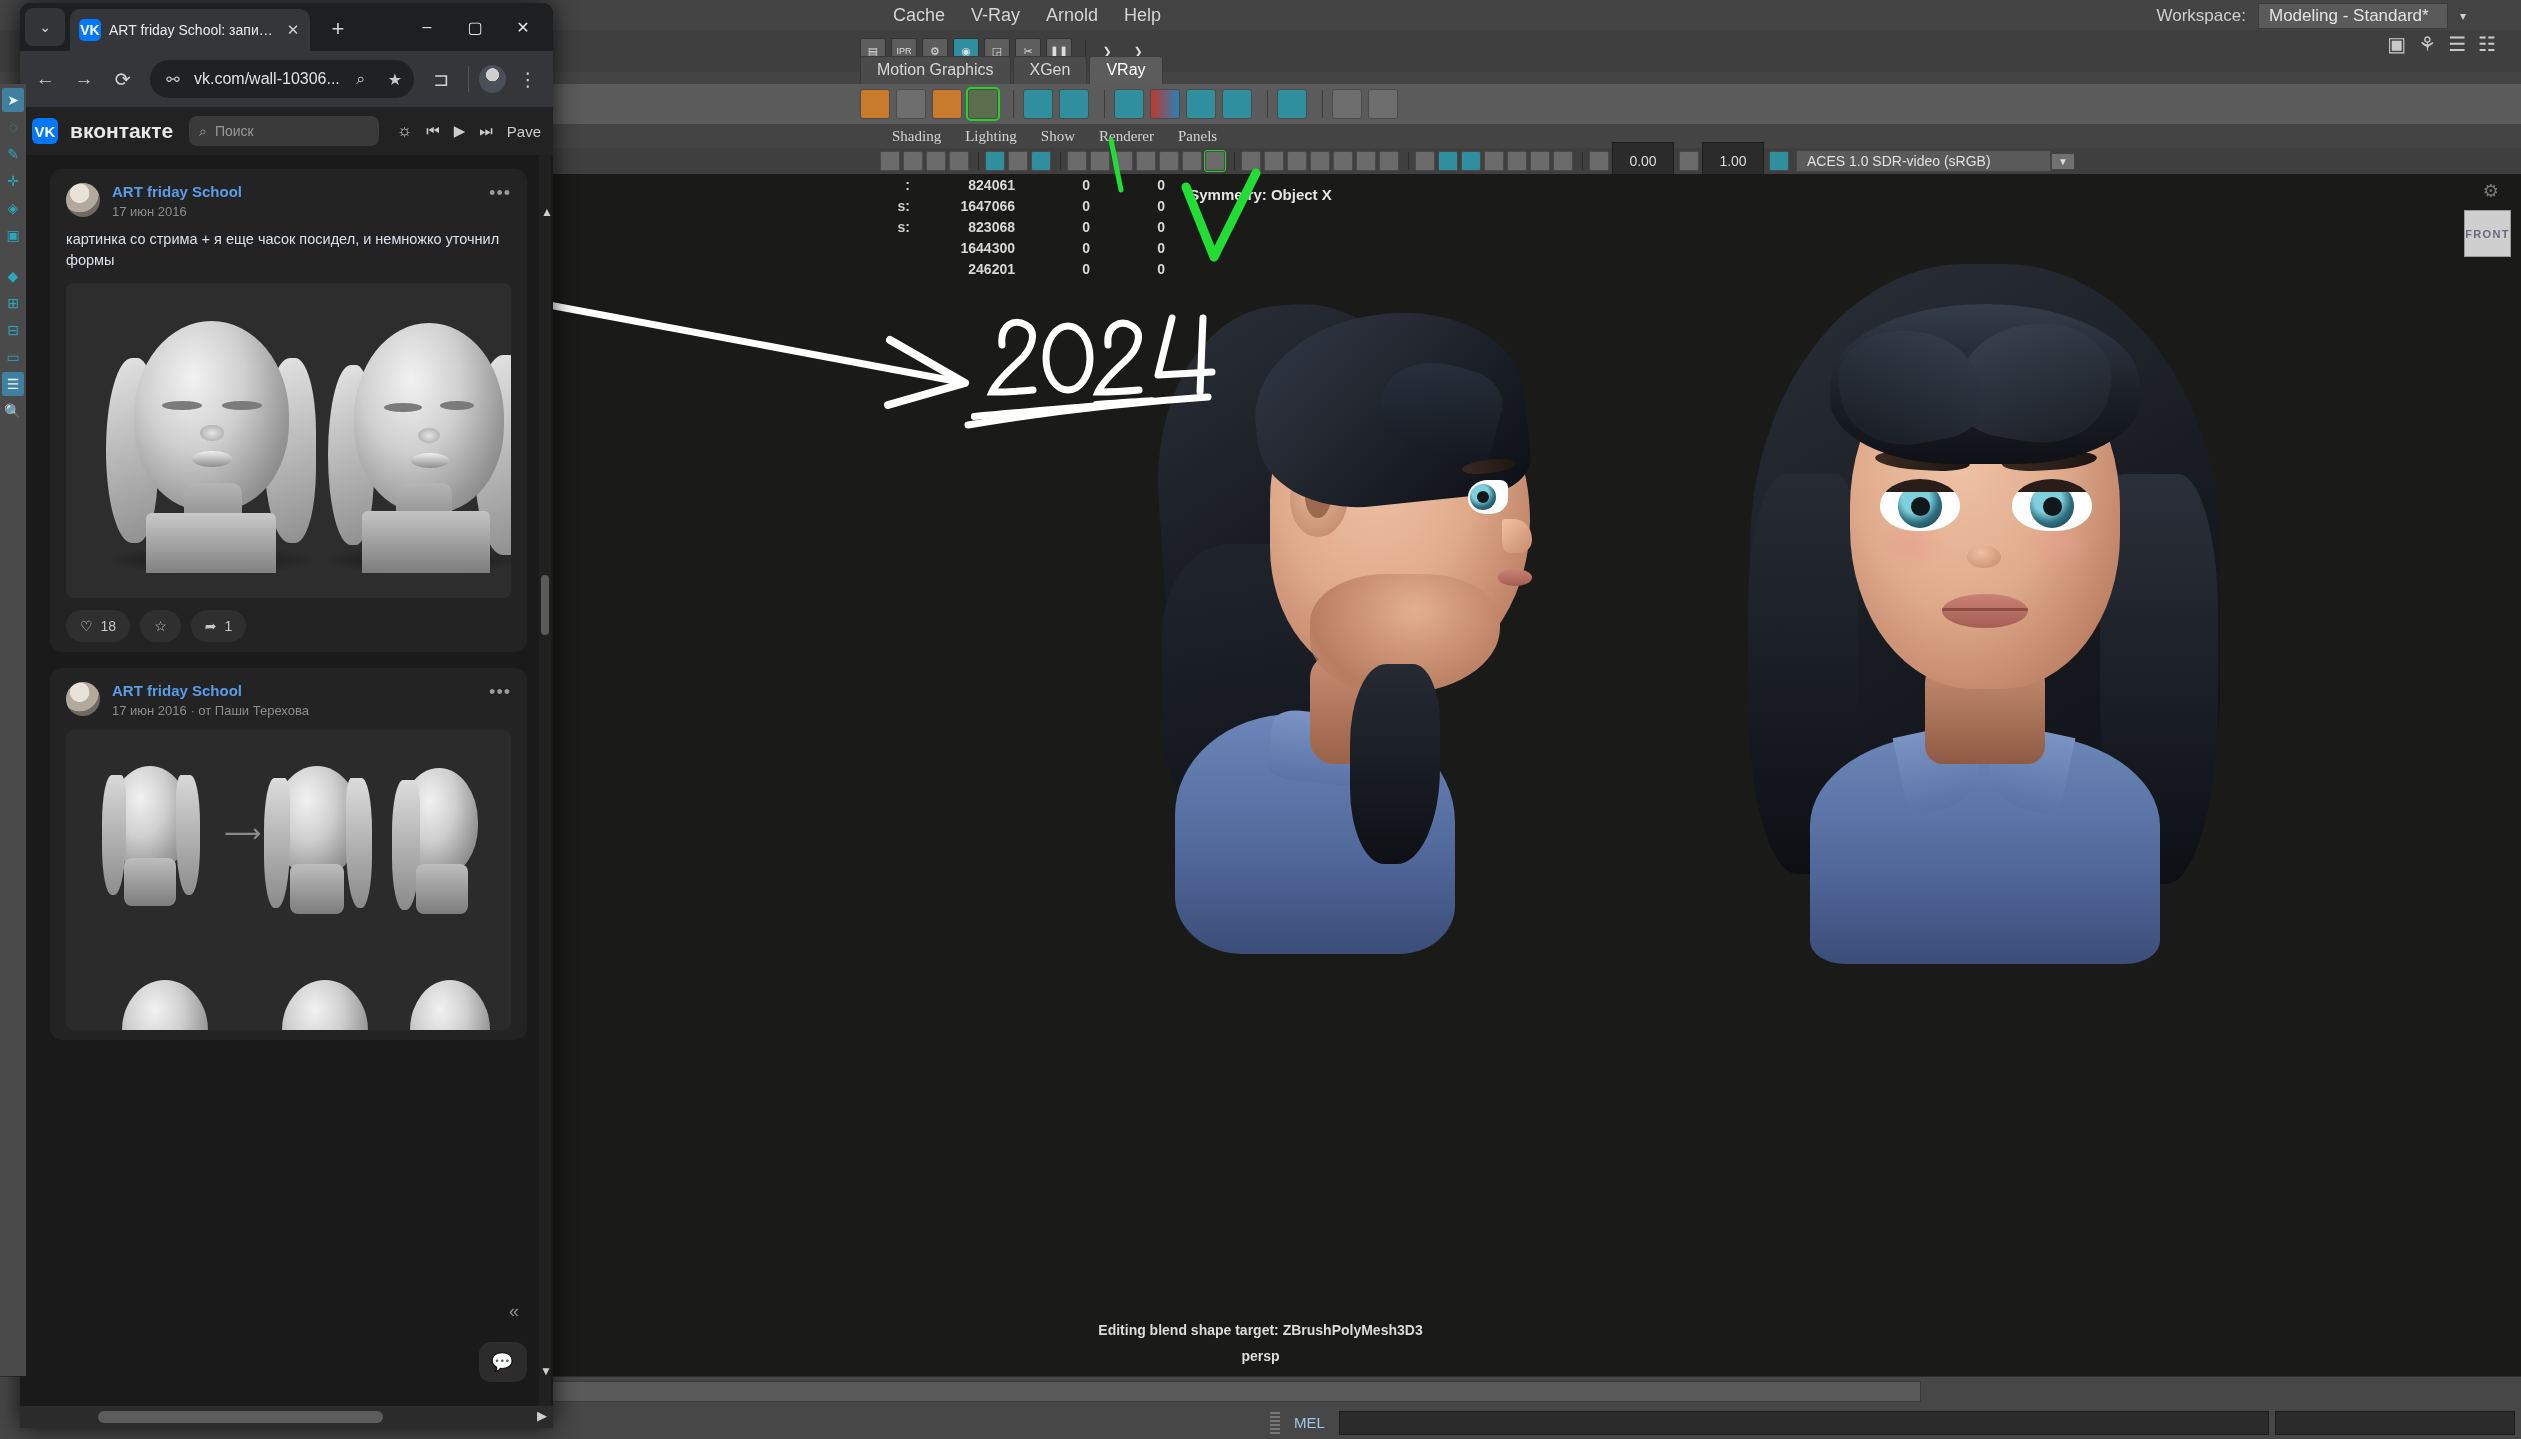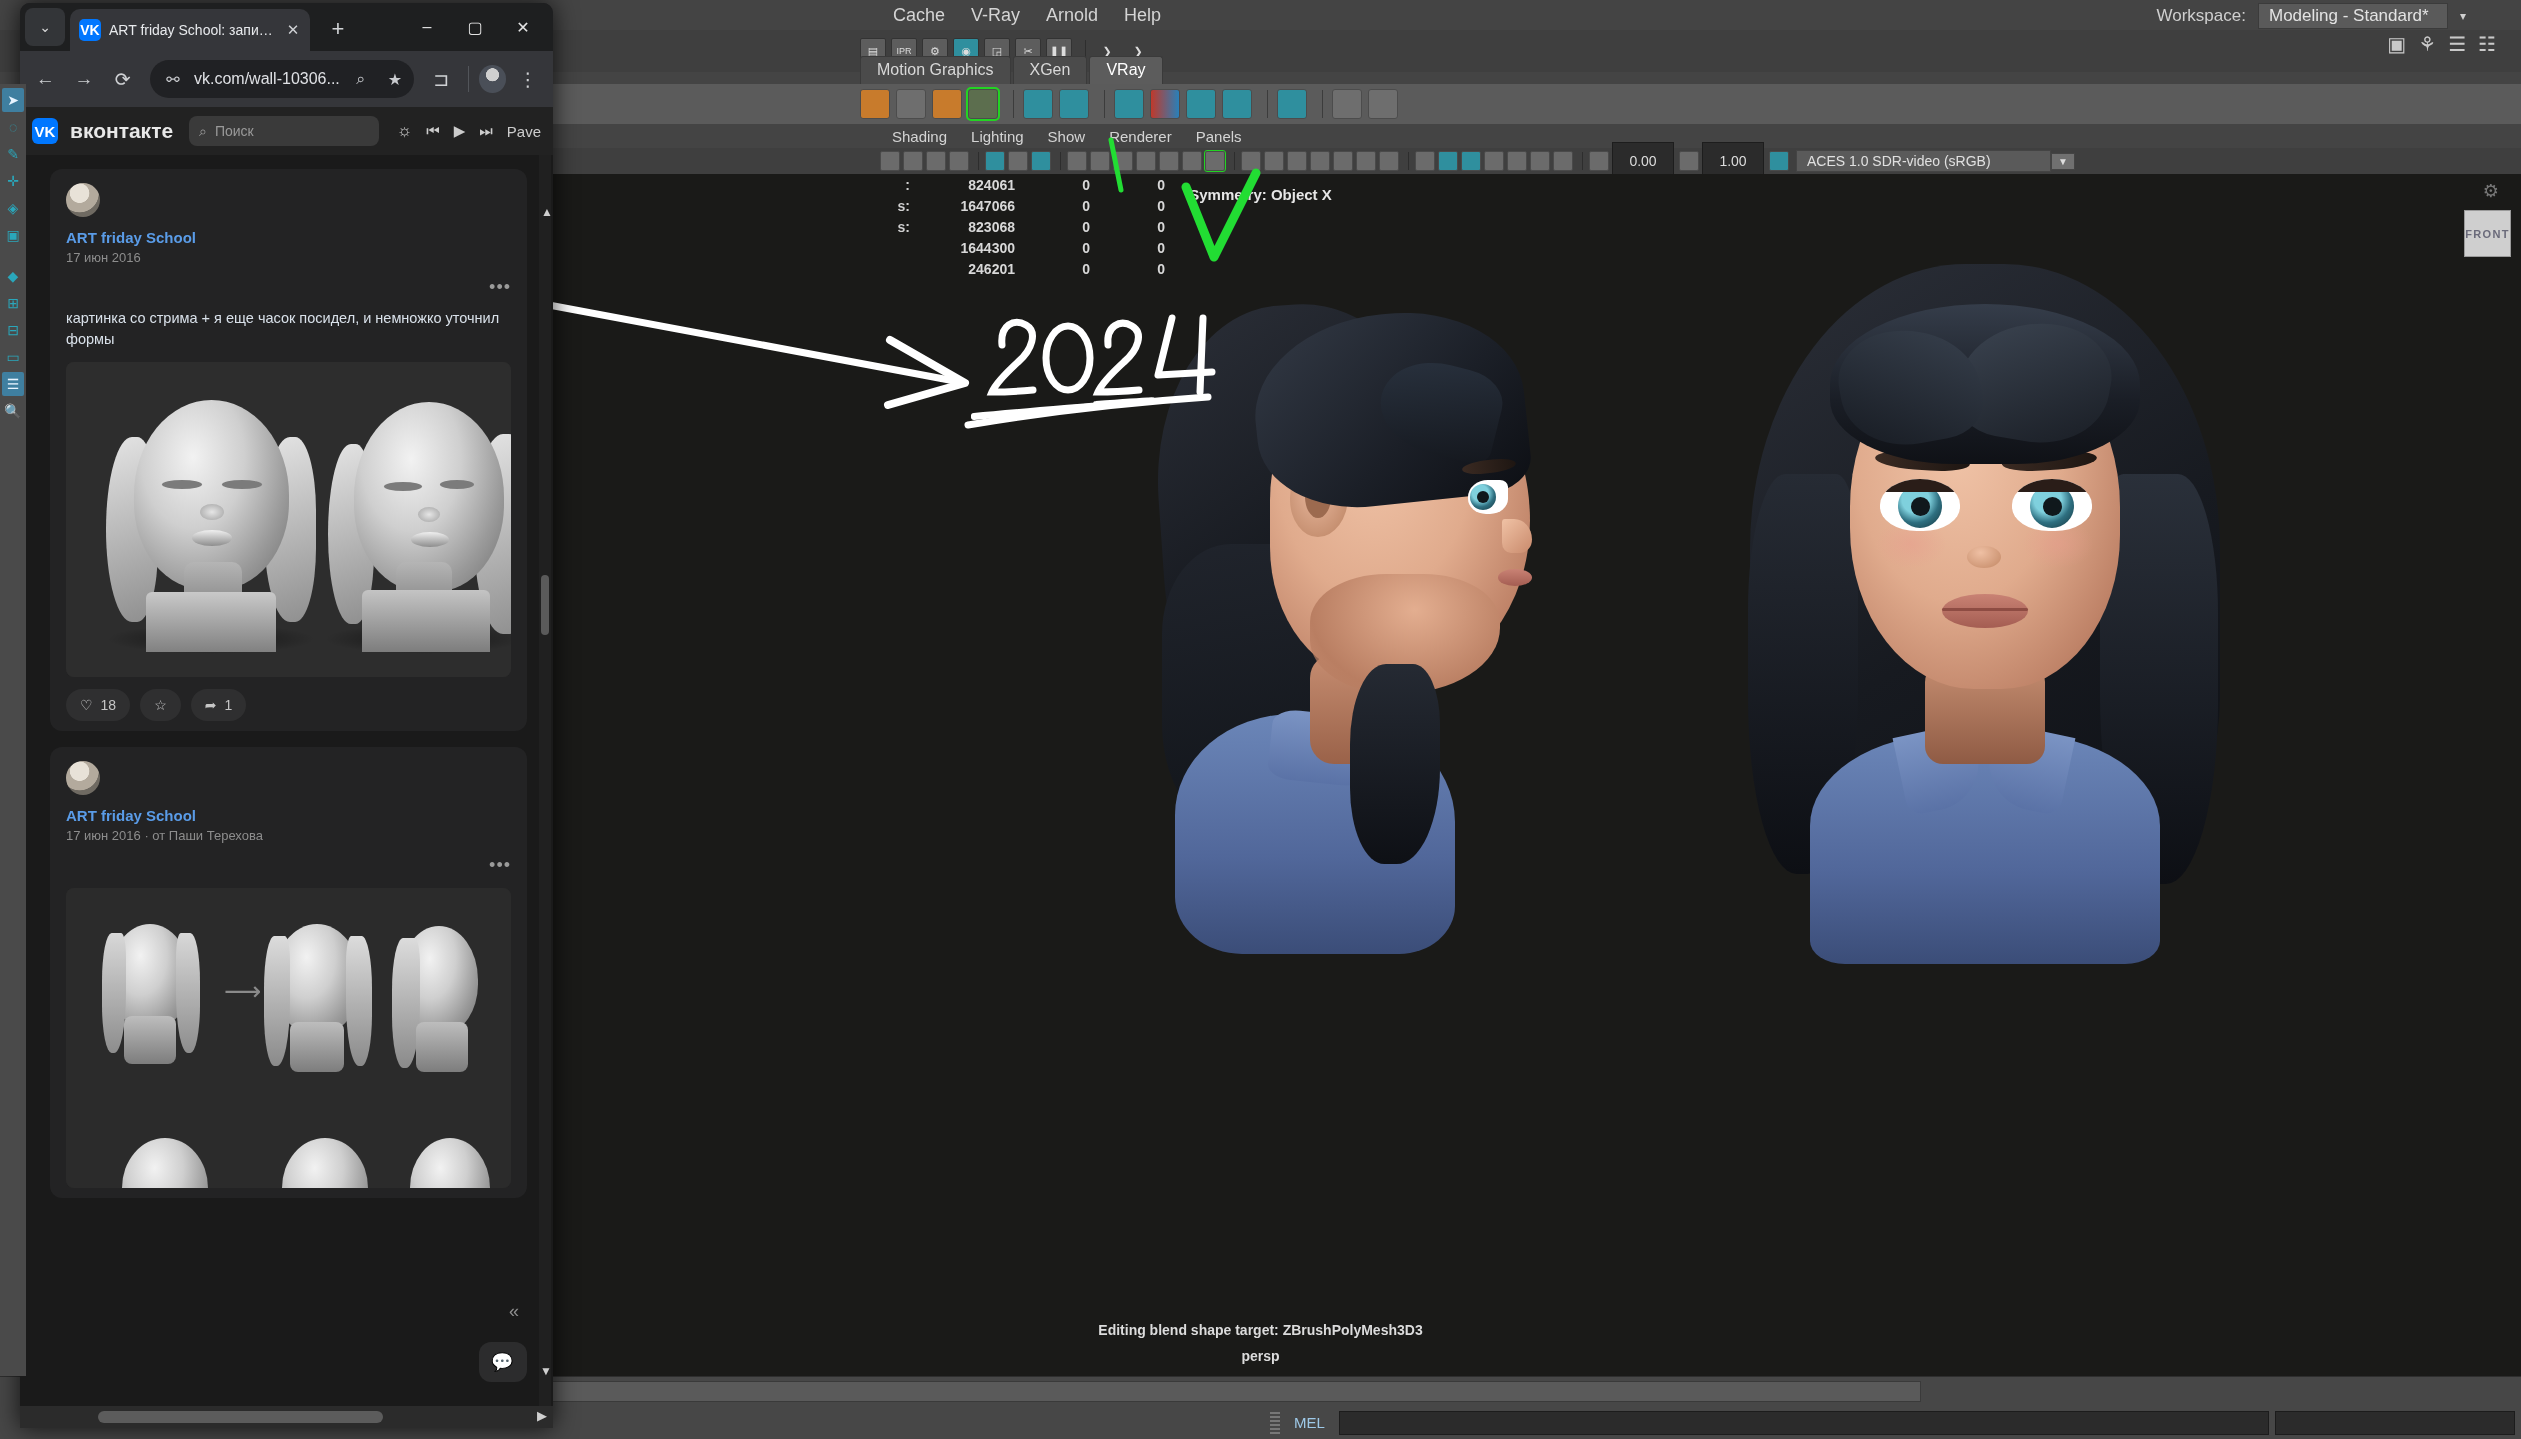--- a/index.html
+++ b/index.html
@@ -70,21 +70,21 @@
   .shelf-icon.teal { background: #2f8f9e; }
   .shelf-icon.orange { background: #c87b2c; }
   .shelf-icon.hl { outline: 2px solid #23d423; }
   .shelf-sep { width: 1px; height: 28px; background: #3c3c3c; margin: 0 9px; }
 
   .maya-panelmenu {
     position: absolute; left: 0; top: 124px; width: 100%; height: 24px;
     background: #444444; color: #d4d4d4; font-size: 15px;
     display: flex; align-items: center; padding-left: 880px;
   }
-  .maya-panelmenu .pm { padding: 0 12px; }
+  .maya-panelmenu .pm { padding: 0 12px; font-family: Liberation Serif, serif; }
 
   .maya-viewtoolbar {
     position: absolute; left: 0; top: 148px; width: 100%; height: 26px;
     background: #3f3f3f; display: flex; align-items: center; padding-left: 880px;
   }
   .vt-icon { width: 20px; height: 20px; margin-right: 3px; background: #6b6b6b;
              border: 1px solid #4a4a4a; border-radius: 2px; }
   .vt-icon.on { background: #2f8f9e; }
   .vt-icon.hl { outline: 1px solid #23d423; }
   .vt-sep { width: 1px; height: 18px; background: #2d2d2d; margin: 0 6px; }
@@ -225,21 +225,21 @@
   .vk-wordmark { color:#e8e8e8; font-size: 21px; font-weight: bold; }
   .vk-search {
     width: 190px; height: 30px; background: #3a3a3a; border-radius: 8px;
     display:flex; align-items:center; gap: 8px; padding: 0 10px; margin-left: 4px;
   }
   .vk-search .ph { color:#9a9a9a; font-size: 14px; }
   .vk-hdr-right { margin-left: auto; display:flex; align-items:center; gap: 14px; color:#cccccc; font-size: 15px; }
 
   .vk-feed { position:absolute; left:0; right: 14px; top: 48px; bottom:0; background:#1a1a1a; padding: 14px 12px 0 30px;}
   .vk-post { background: #232324; border-radius: 12px; padding: 14px 16px 10px; margin-bottom: 16px; position: relative;}
-  .vk-post-head { display:flex; gap: 12px; align-items: flex-start; flex-direction: column; }
+  .vk-post-head { display:flex; gap: 12px; align-items: flex-start; }
   .vk-ava { width: 34px; height: 34px; border-radius: 50%;
     background: radial-gradient(circle at 40% 30%, #e8e2d8 0 30%, #b3aa9d 32% 60%, #6f6a62 62% 100%);
     flex: 0 0 auto;}
   .vk-name { color: #5a9ce8; font-size: 15px; font-weight: bold; line-height: 1.25;}
   .vk-meta { color: #8d8d8d; font-size: 13px; margin-top: 2px;}
   .vk-dots { margin-left: auto; color:#9a9a9a; font-size: 18px; letter-spacing: 1px;}
   .vk-text { color: #d9e1ea; font-size: 14.5px; line-height: 1.45; margin-top: 10px; }
   .vk-attach { margin-top: 12px; border-radius: 8px; overflow: hidden; background: #2a2a2a; position:relative;}
   .vk-actions { display:flex; gap: 10px; margin-top: 12px; }
   .vk-act {

